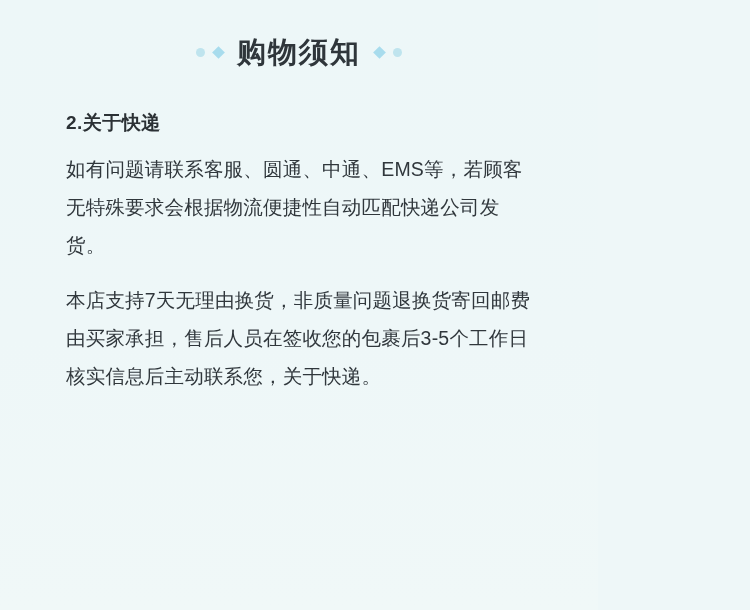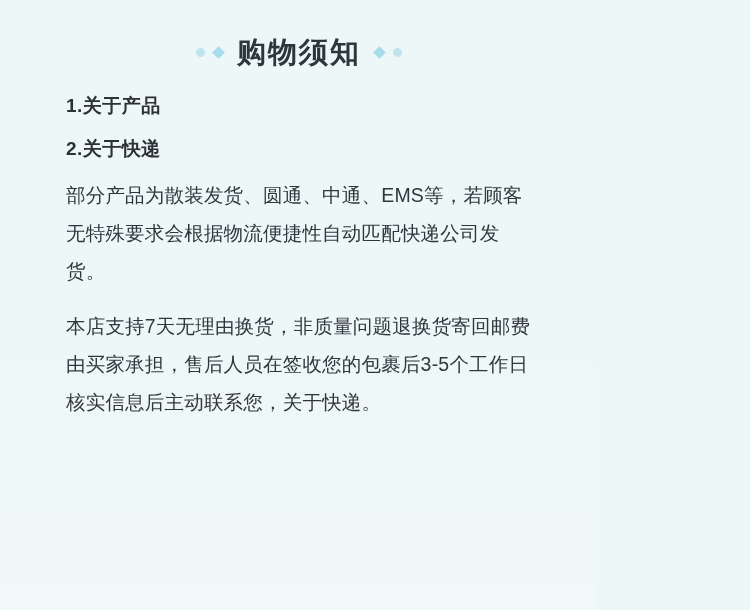--- a/index.html
+++ b/index.html
@@ -91,26 +91,25 @@
     <span class="title-text">购物须知</span>
     <span class="deco">
       <span class="diamond"></span>
       <span class="dot"></span>
     </span>
   </div>
 
   <div class="content">
 
     <div class="section">
-      <h2 class="section-title">1.关于产品</h2>
     </div>
 
     <div class="section">
       <h2 class="section-title">2.关于快递</h2>
-      <p class="section-body">部分产品为散装发货、圆通、中通、EMS等，若顾客无特殊要求会根据物流便捷性自动匹配快递公司发货。</p>
+      <p class="section-body">如有问题请联系客服、圆通、中通、EMS等，若顾客无特殊要求会根据物流便捷性自动匹配快递公司发货。</p>
     </div>
 
     <div class="section">
       <p class="section-body">本店支持7天无理由换货，非质量问题退换货寄回邮费由买家承担，售后人员在签收您的包裹后3-5个工作日核实信息后主动联系您，关于快递。</p>
     </div>
 
   </div>
 </div>
 
 </body></html>

